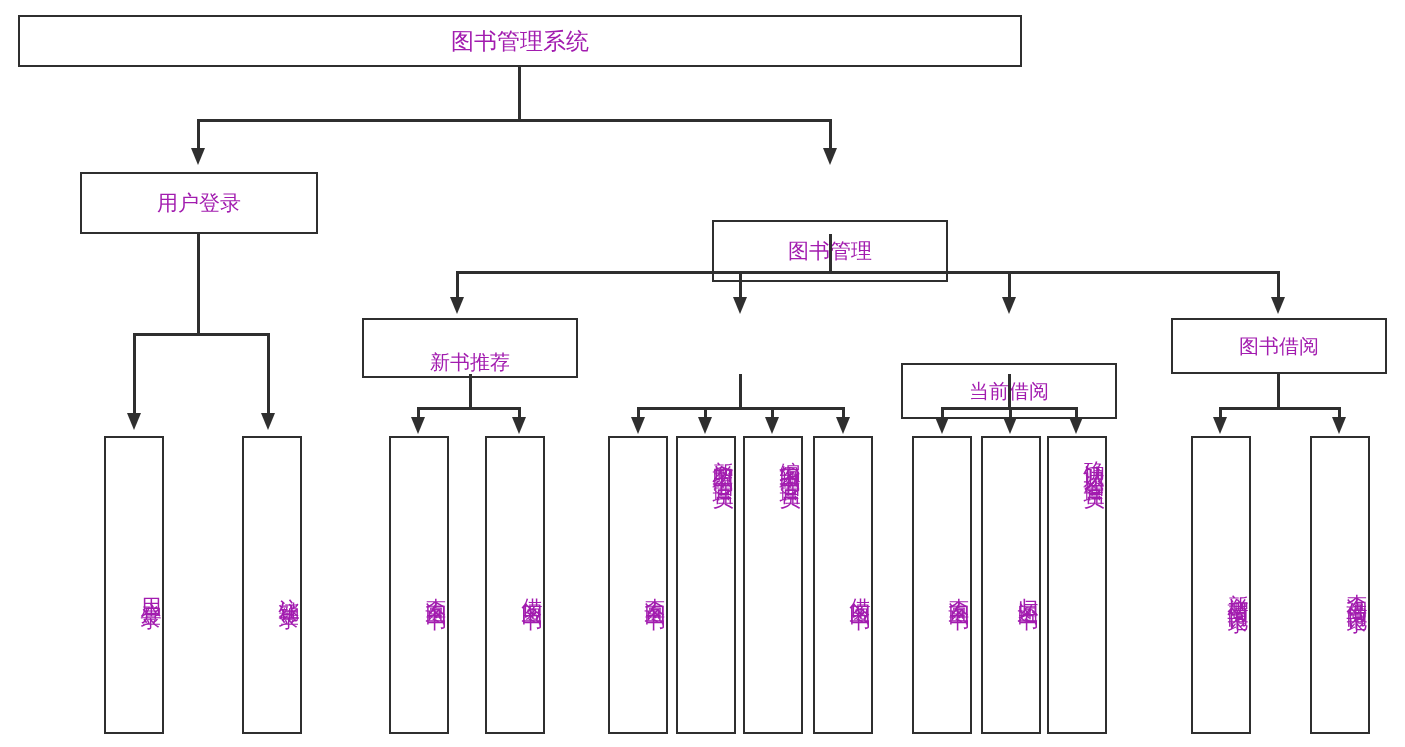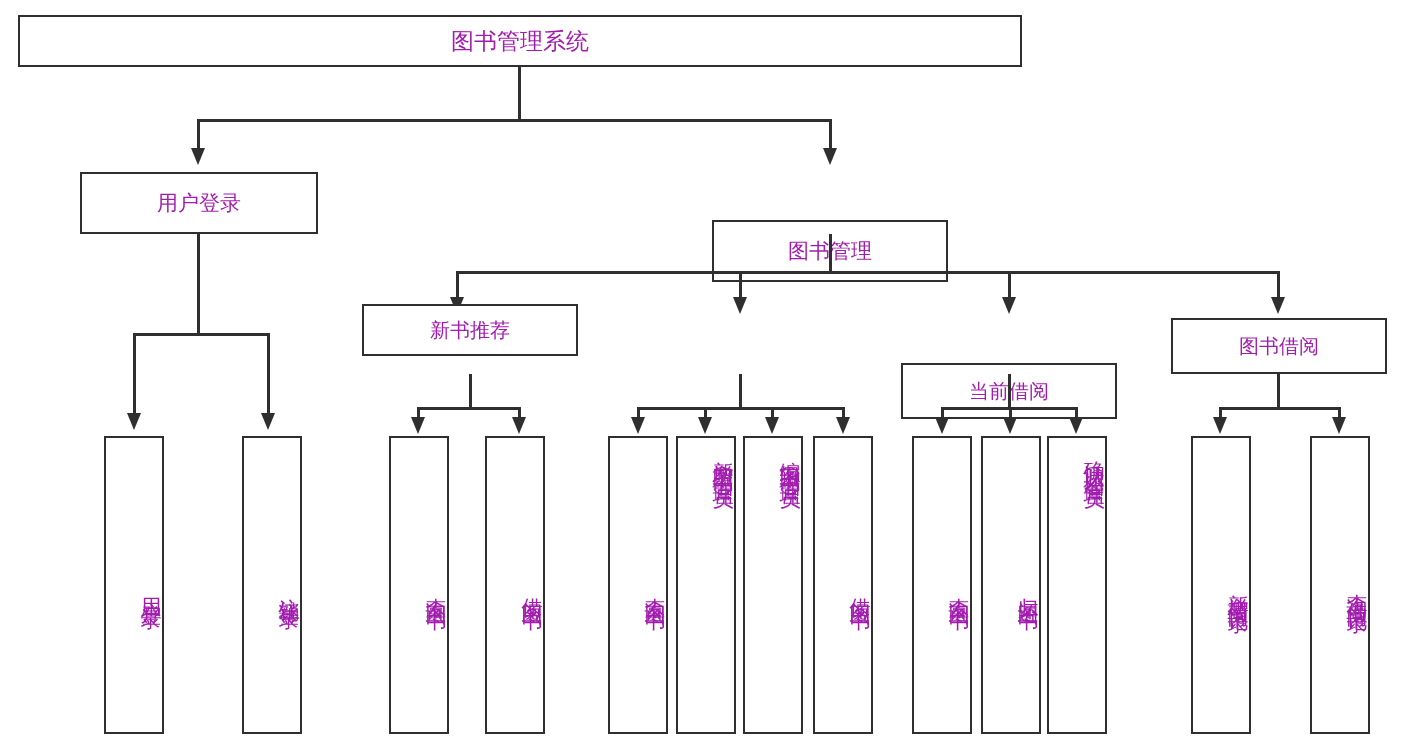--- a/index.html
+++ b/index.html
@@ -123,21 +123,21 @@
 
   <div class="edge v" style="left:739px; top:271px; width:3px; height:28px;"></div>
   <div class="arrow" style="left:733px; top:297px;"></div>
 
   <div class="edge v" style="left:1008px; top:271px; width:3px; height:28px;"></div>
   <div class="arrow" style="left:1002px; top:297px;"></div>
 
   <div class="edge v" style="left:1277px; top:271px; width:3px; height:28px;"></div>
   <div class="arrow" style="left:1271px; top:297px;"></div>
 
-  <div class="node lvl2" style="left:362px; top:304px; width:216px; height:52px;">
+  <div class="node lvl2" style="left:362px; top:318px; width:216px; height:60px;align-items:flex-end;">
     <span class="label">新书推荐</span>
   </div>
   <div class="node lvl2" style="left:901px; top:318px; width:216px; height:56px;margin-top:45px;">
     <span class="label">当前借阅</span>
   </div>
   <div class="node lvl2" style="left:1171px; top:318px; width:216px; height:56px;">
     <span class="label">图书借阅</span>
   </div>
 
   <div class="edge v" style="left:469px; top:374px; width:3px; height:33px;"></div>

